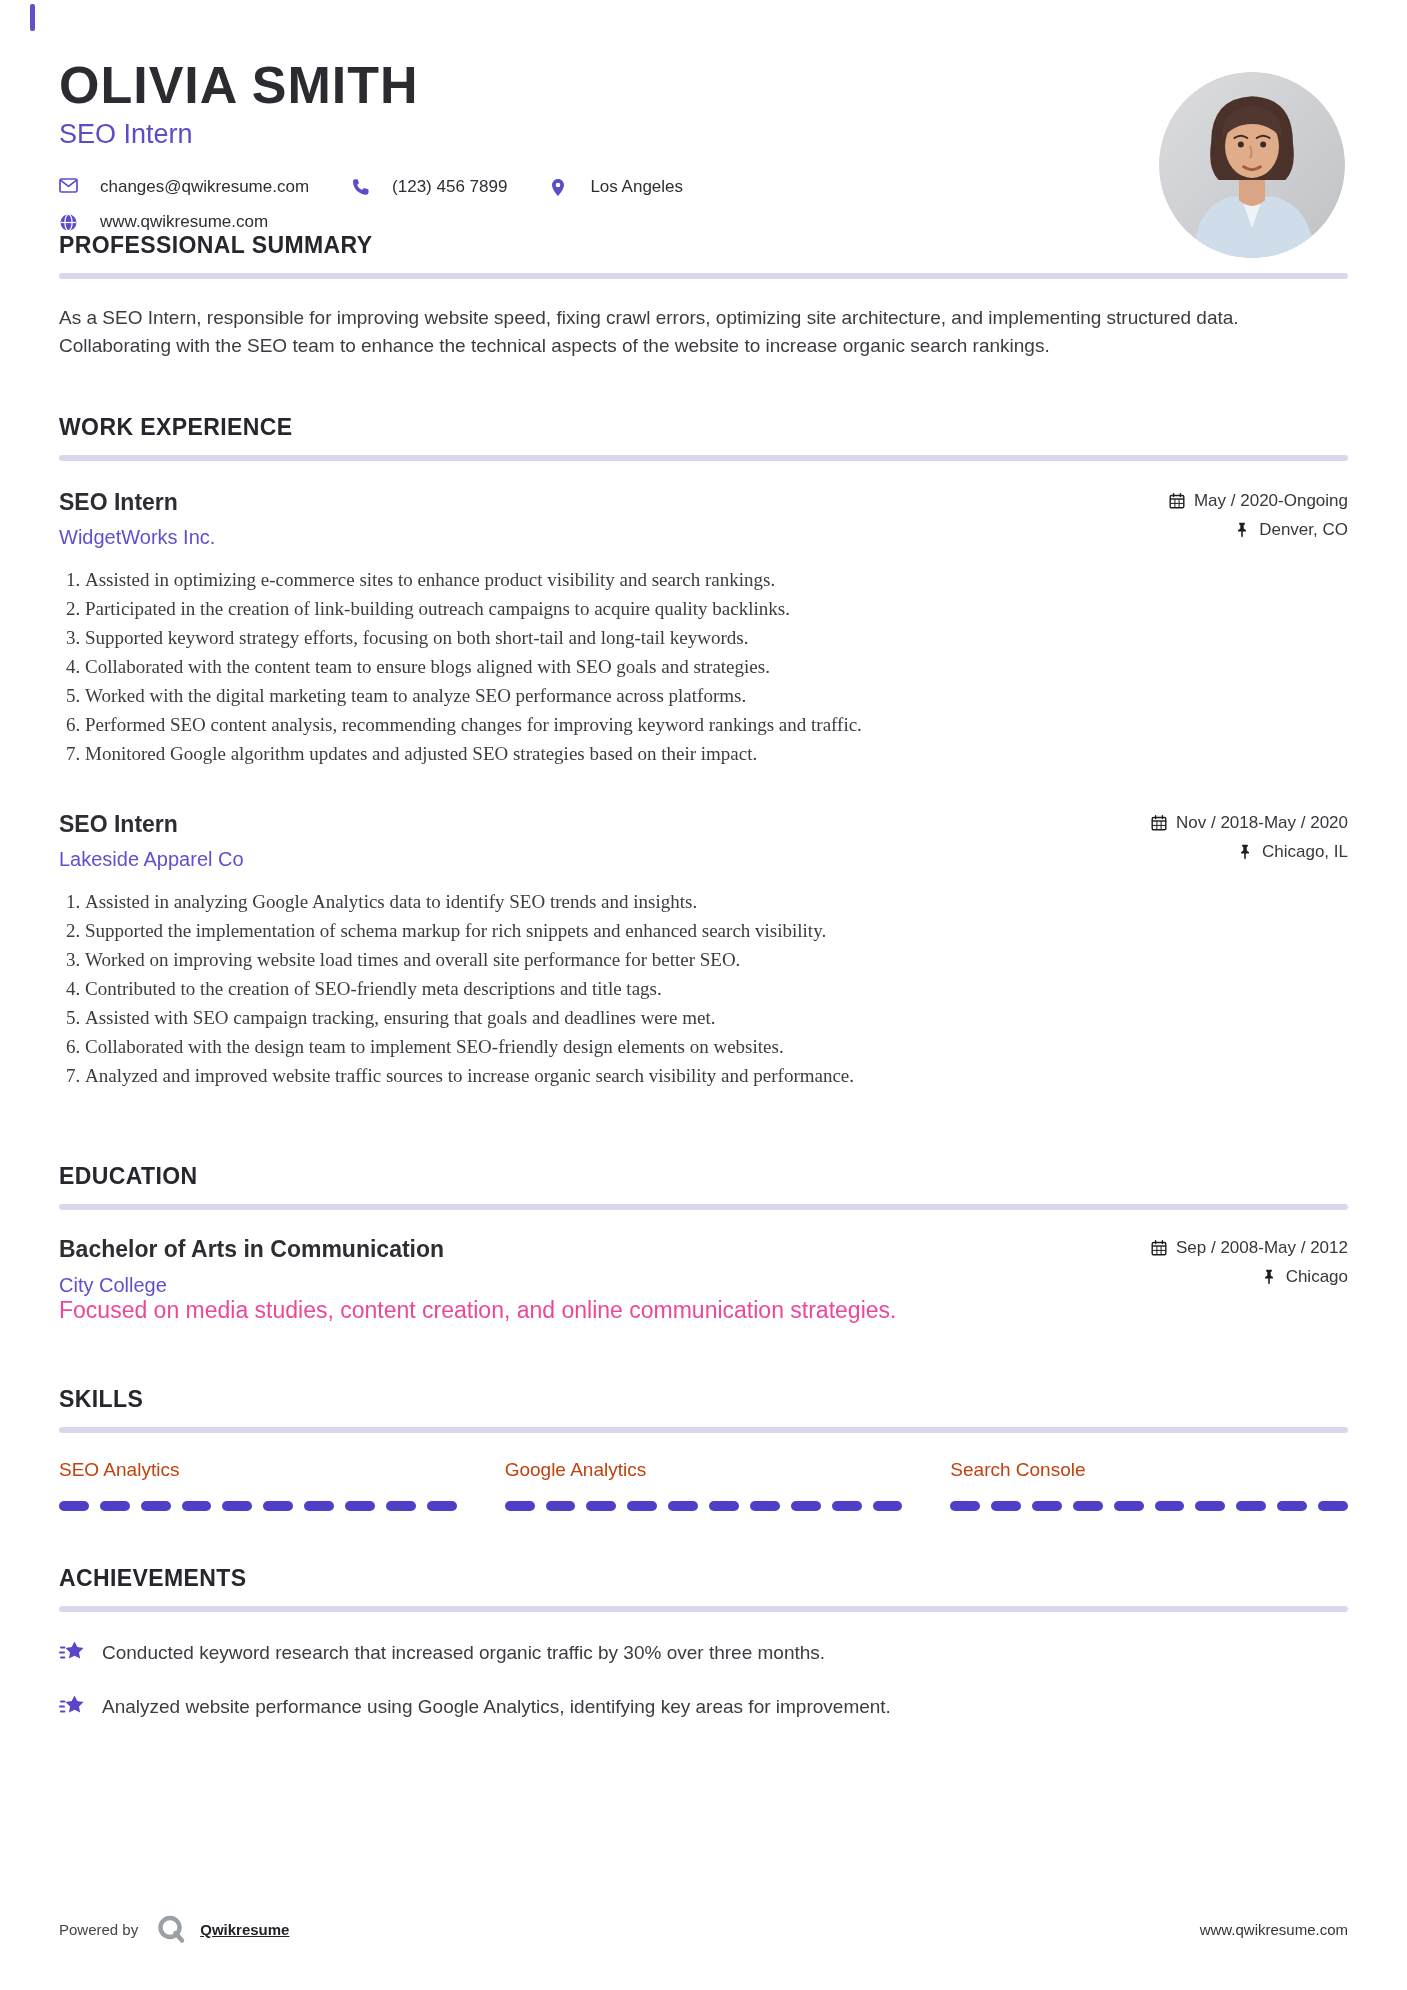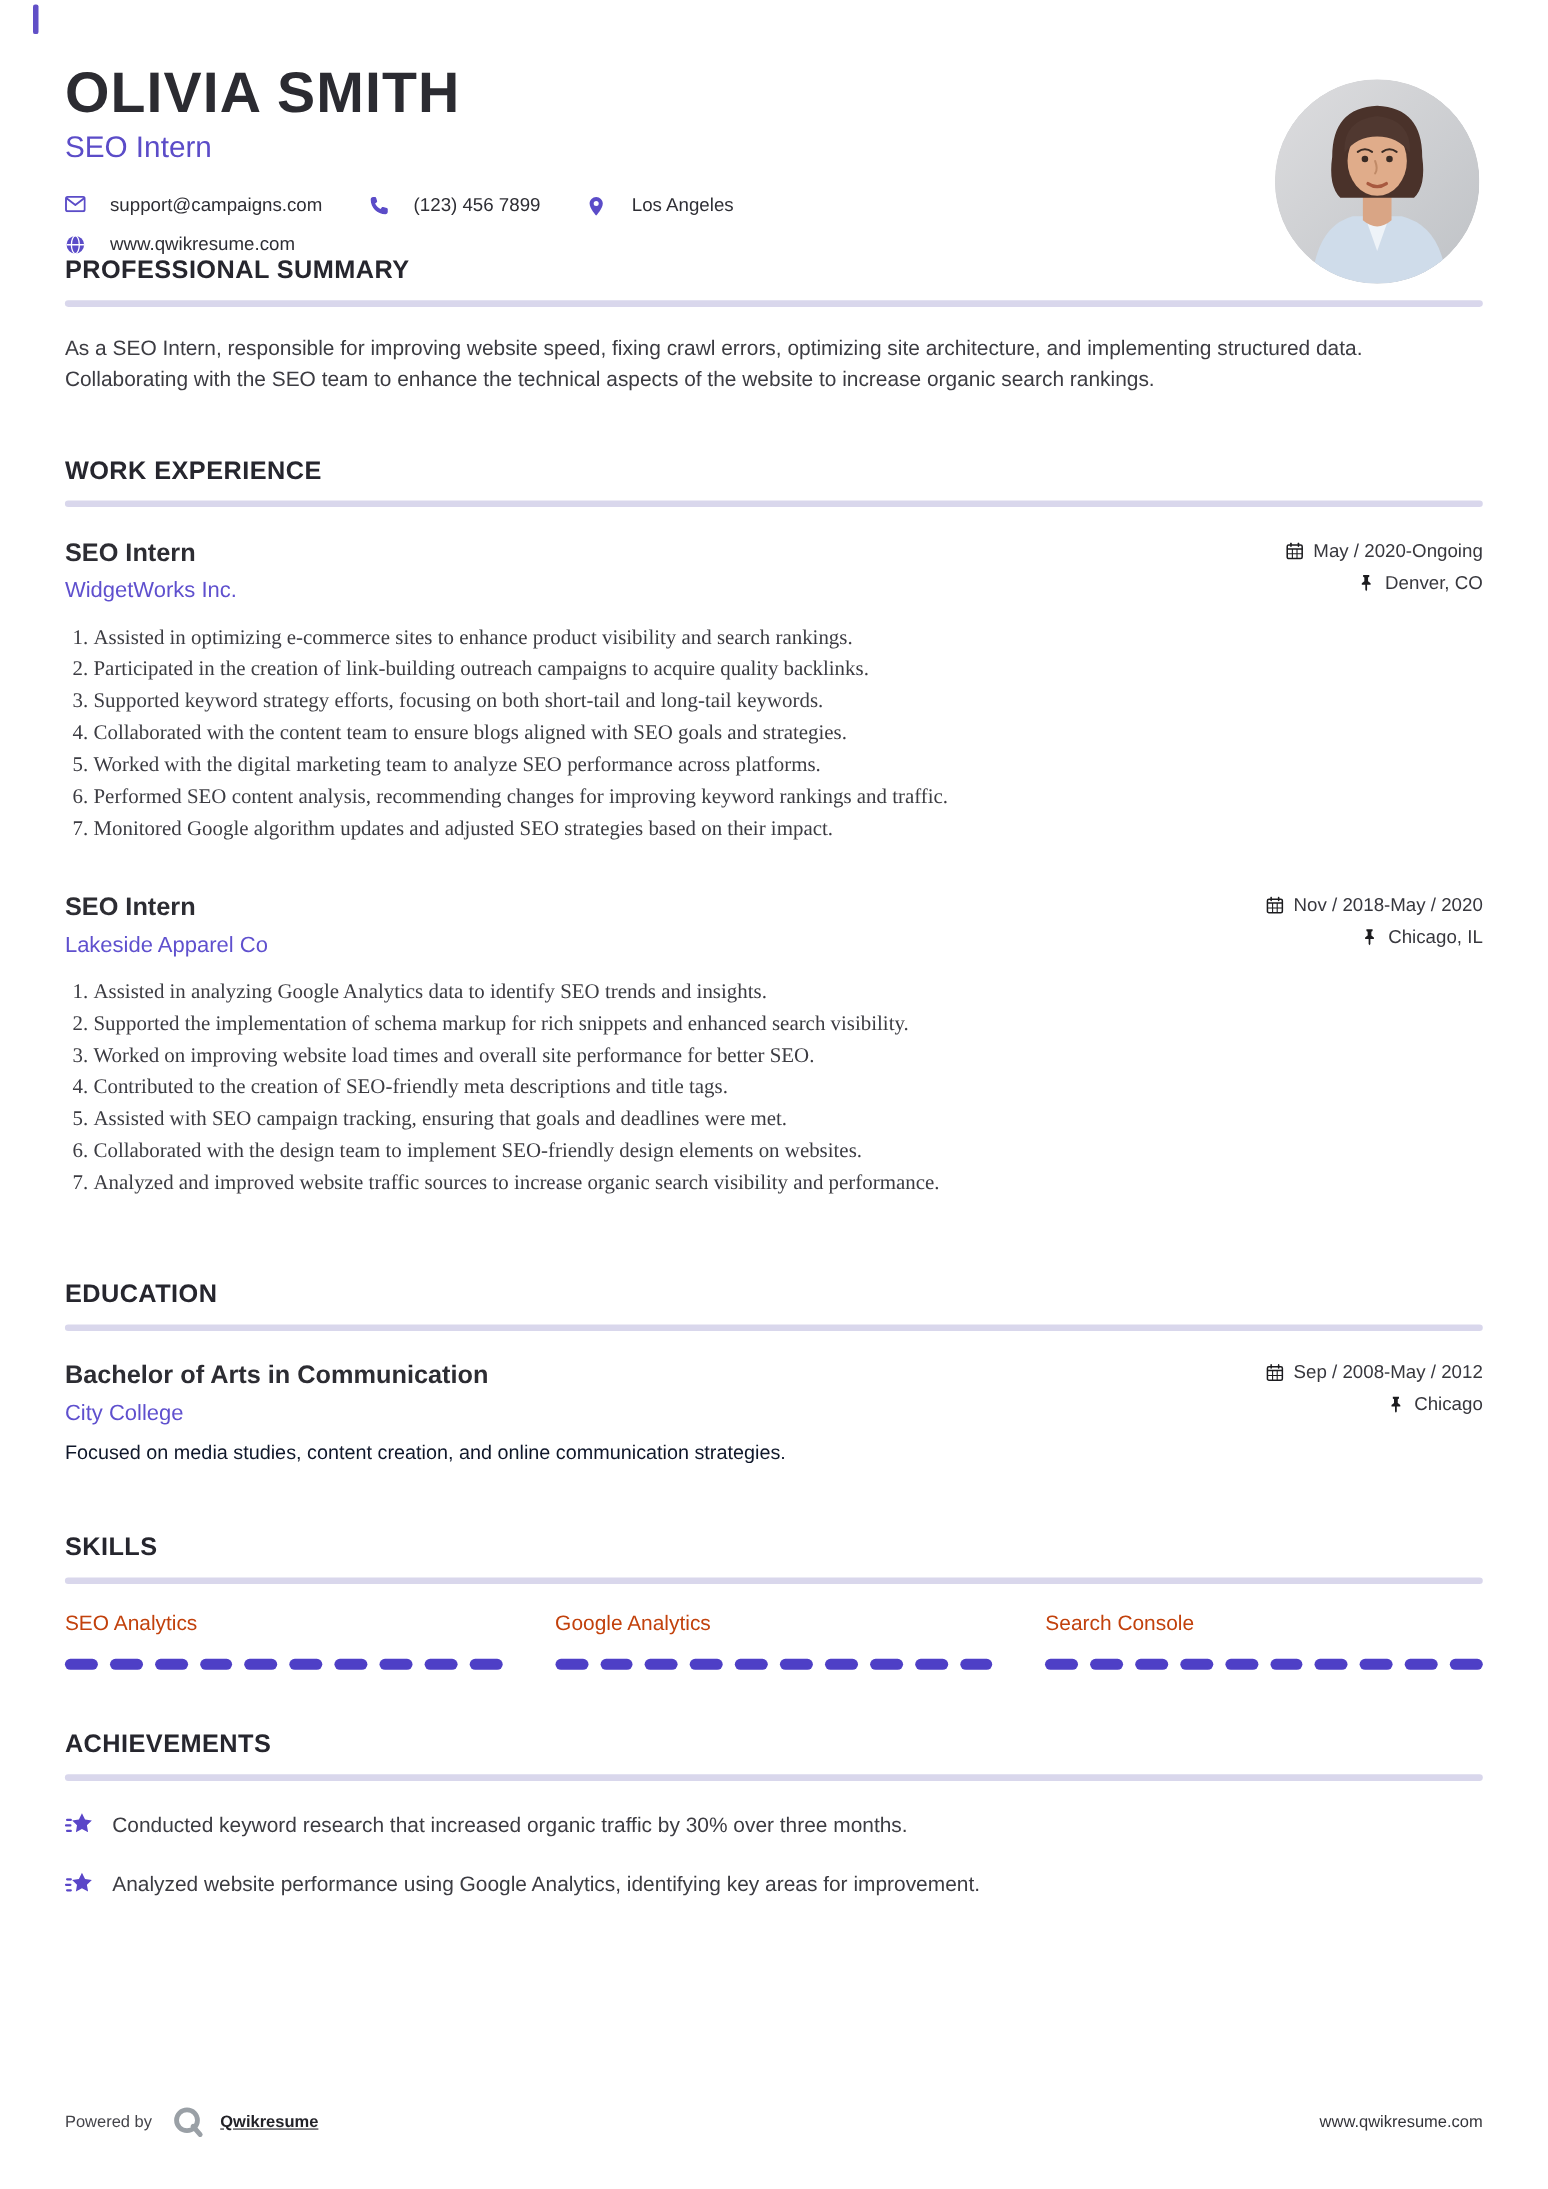--- a/index.html
+++ b/index.html
@@ -55,21 +55,21 @@
   .meta-line { display: flex; justify-content: flex-end; align-items: center; }
   .meta-line + .meta-line { margin-top: 9px; }
   .meta-line .micon { width: 16px; height: 16px; margin-right: 9px; display: inline-flex; }
   .job-bullets { margin-top: 18px; padding-left: 26px; }
   .job-bullets li { font-size: 19px; line-height: 26px; color: #3c3c42; margin-bottom: 3px; font-family: Liberation Serif, serif; }
 
   .education-section { margin-top: 74px; }
   .edu-head { display: flex; justify-content: space-between; align-items: flex-start; margin-top: 26px; }
   .edu-degree { font-size: 23px; font-weight: 600; color: #2d2d33; }
   .edu-school { margin-top: 11px; font-size: 20px; color: #5f50ce; text-decoration: none; display: inline-block; }
-  .edu-desc { margin-top: 13px; font-size: 18px; color: #0f172a; }
+  .edu-desc { font-size: 23px; color: #ec4899; }
 
   .skills-section { margin-top: 62px; }
   .skills-grid { display: grid; grid-template-columns: repeat(3, 1fr); column-gap: 48px; margin-top: 26px; }
   .skill-name { font-size: 19px; color: #c2410c; }
   .skill-bar { display: flex; gap: 11px; margin-top: 20px; }
   .skill-bar .dash { flex: 1; height: 10px; border-radius: 5px; background: #4e3fc6; }
 
   .achievements-section { margin-top: 54px; }
   .achievement { display: flex; align-items: center; margin-top: 27px; }
   .achievement:first-of-type { margin-top: 30px; }
@@ -98,21 +98,21 @@
     <div class="job-title">SEO Intern</div>
 
     <div class="contact-row">
       <span class="contact-item">
         <span class="cicon">
           <svg viewBox="0 0 19 15" width="19" height="15">
               <rect x="1" y="1" width="17" height="13" rx="1.5" fill="none" stroke="#5b4cc8" stroke-width="1.7"></rect>
               <path d="M1.8 2.4 L9.5 8.4 L17.2 2.4" fill="none" stroke="#5b4cc8" stroke-width="1.7" stroke-linecap="round" stroke-linejoin="round"></path>
             </svg>
         </span>
-        <span>support@campaigns.com</span>
+        <span>changes@qwikresume.com</span>
       </span>
       <span class="contact-item">
         <span class="cicon">
           <svg viewBox="0 0 18 18" width="18" height="18">
               <path d="M4.1 1.2C2.9 1.2 2 2.1 2 3.3c0 7.4 6 13.4 13.4 13.4 1.2 0 2.1-.9 2.1-2.1v-2.5c0-.5-.3-.9-.8-1.1l-3.4-.8c-.4-.1-.8 0-1.1.3l-1.2 1.5c-2.2-1.1-3.9-2.8-5-5l1.5-1.2c.3-.3.4-.7.3-1.1L7 2C6.9 1.5 6.4 1.2 6 1.2H4.1z" fill="#5b4cc8"></path>
             </svg>
         </span>
         <span>(123) 456 7899</span>
       </span>
       <span class="contact-item">

